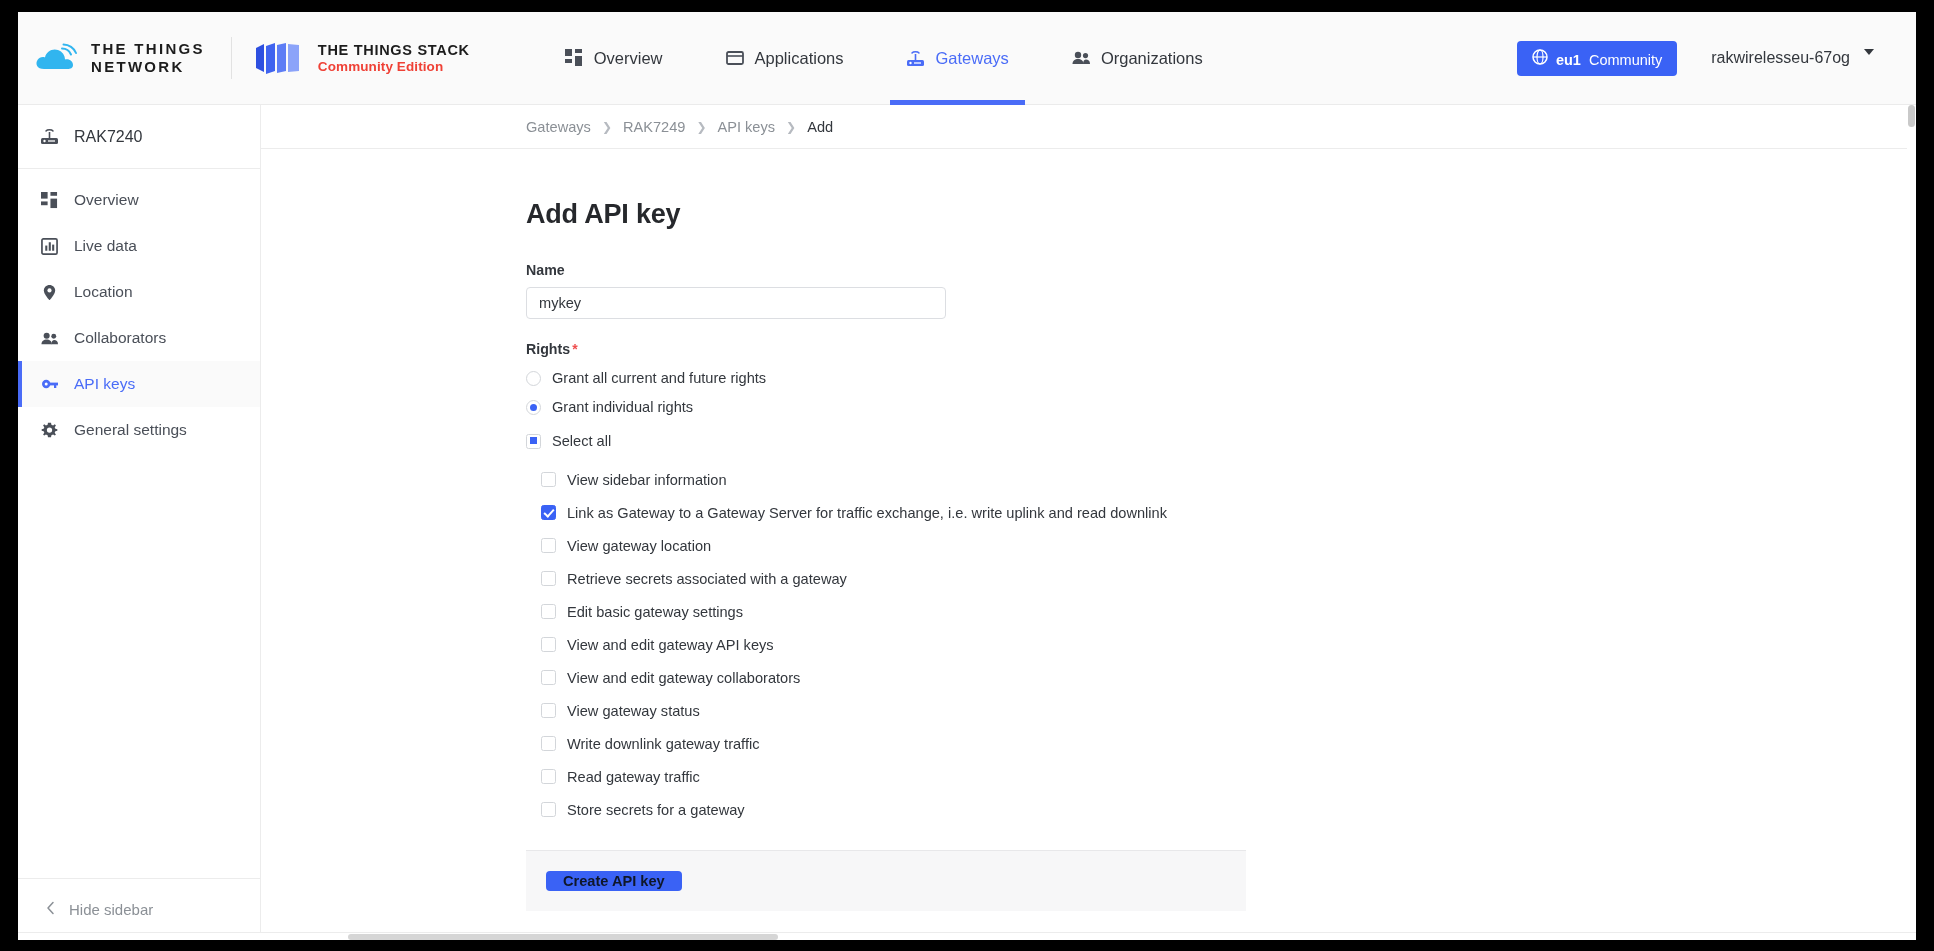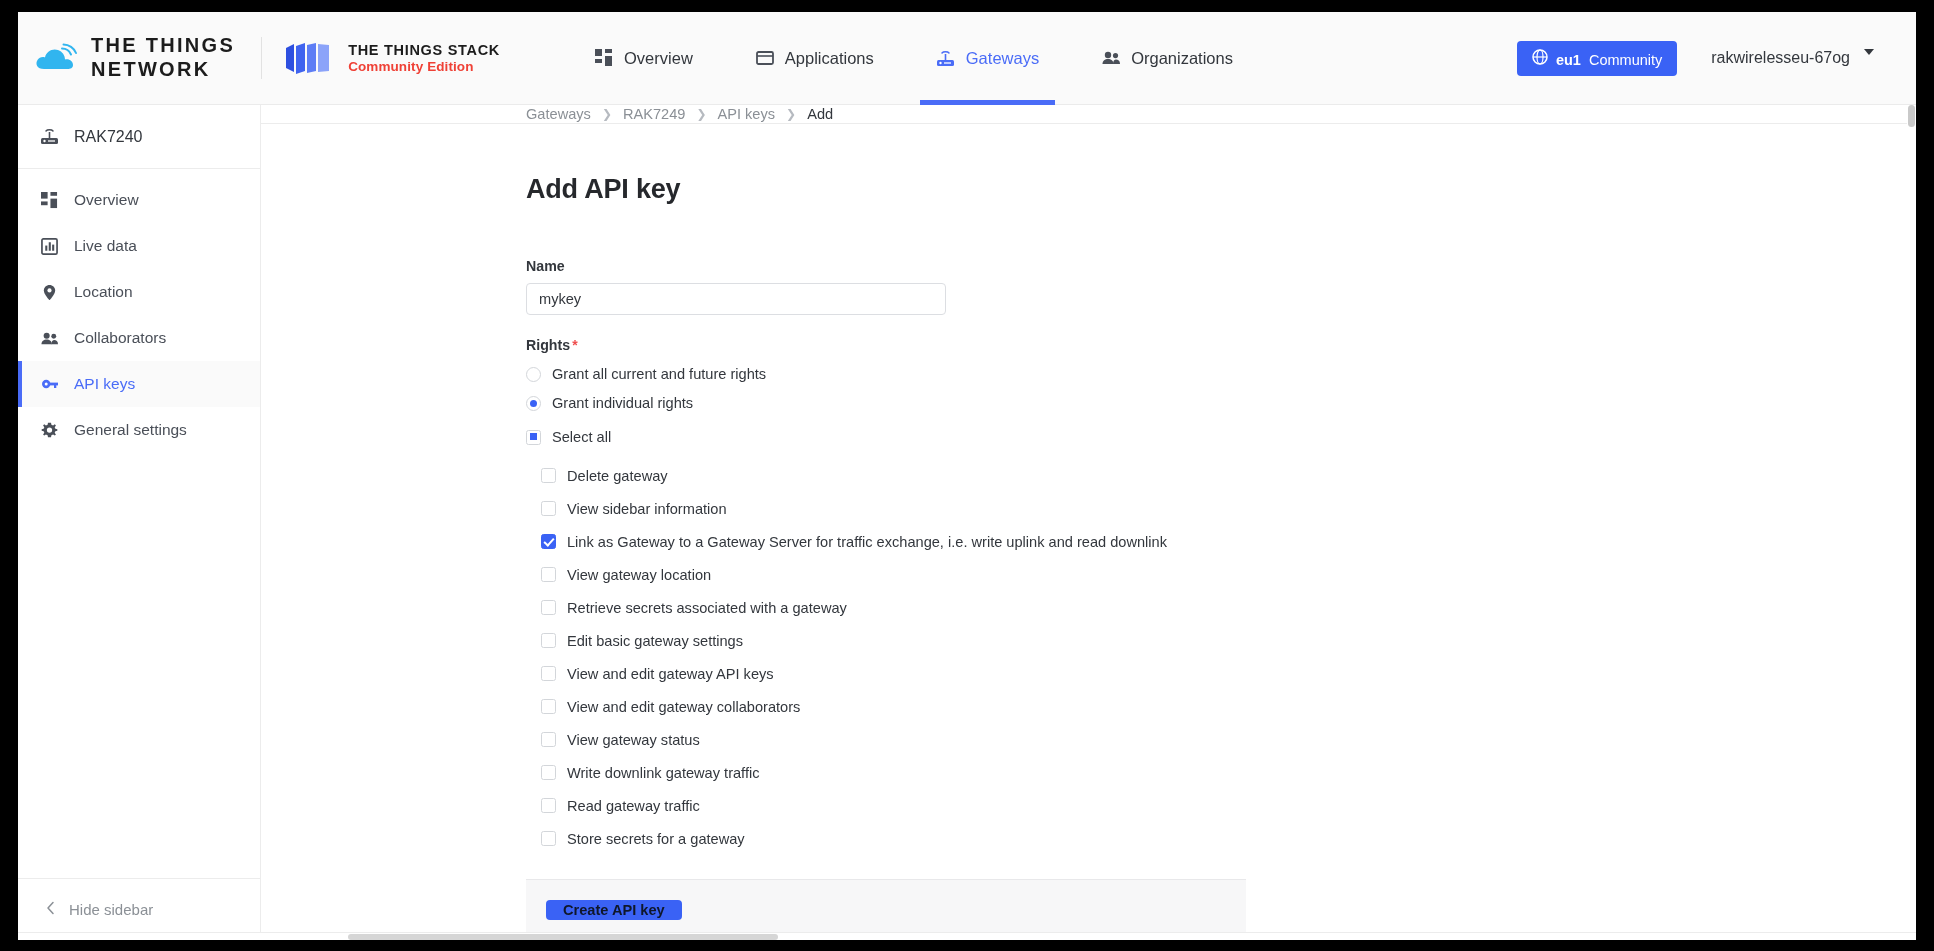--- a/index.html
+++ b/index.html
@@ -27,21 +27,21 @@
     align-items: center;
   }
   .logo-ttn {
     display: flex; align-items: center;
     margin-left: 16px;
     gap: 11px;
   }
   .ttn-cloud { width: 46px; height: 30px; position: relative; }
   .ttn-words { line-height: 1.18; }
   .ttn-words div {
-    font-size: 20px; font-weight: bold; color: #1c1c1c;
+    font-size: 15px; font-weight: bold; color: #1c1c1c;
     letter-spacing: 2.3px;
   }
   .vsep { width: 1px; height: 42px; background: #e2e2e2; margin: 0 22px 0 26px; }
   .logo-stack { display: flex; align-items: center; gap: 12px; }
   .stack-books { width: 52px; height: 34px; position: relative; }
   .stack-words { line-height: 1.25; }
   .stack-words .l1 { font-size: 14.5px; font-weight: bold; color: #1c1c1c; letter-spacing: .7px; }
   .stack-words .l2 { font-size: 13.5px; font-weight: bold; color: #ef4136; letter-spacing: .1px; }
 
   .mainnav { display: flex; align-items: center; margin-left: 78px; height: 93px; }
@@ -128,21 +128,21 @@
   .crumb { color: #8b9096; cursor: pointer; }
   .crumb.last { color: #33373d; }
   .crumb-sep { color: #b6bac0; margin: 0 11px; font-size: 12px; }
 
   .page { padding: 50px 0 0 265px; }
   .page-title {
     font-size: 27px; font-weight: bold; color: #26282c;
     letter-spacing: -.2px;
   }
 
-  .form { margin-top: 53px; max-width: 720px; }
+  .form { margin-top: 32px; max-width: 720px; }
   .fieldlabel {
     font-size: 14.2px; font-weight: bold; color: #33373d;
     margin-bottom: 9px;
   }
   .req { color: #ef4e4e; font-size: 14px; margin-left: 2px; }
   .textinput {
     width: 420px; height: 32px;
     border: 1px solid #dcdee2; border-radius: 4px;
     font-size: 14.6px; color: #33373d;
     padding: 0 12px; background: #fff;
@@ -471,24 +471,20 @@
 
             <div class="check-row selectall-row">
               <span class="cb indeterminate"></span>
               <span class="cb-label">Select all</span>
             </div>
 
             <div class="rights-list">
 
               <div class="check-row">
                 <span class="cb"></span>
-                <span class="cb-label">Delete gateway</span>
-              </div>
-              <div class="check-row">
-                <span class="cb"></span>
                 <span class="cb-label">View sidebar information</span>
               </div>
               <div class="check-row">
                 <span class="cb checked"></span>
                 <span class="cb-label">Link as Gateway to a Gateway Server for traffic exchange, i.e. write uplink and read downlink</span>
               </div>
               <div class="check-row">
                 <span class="cb"></span>
                 <span class="cb-label">View gateway location</span>
               </div>

